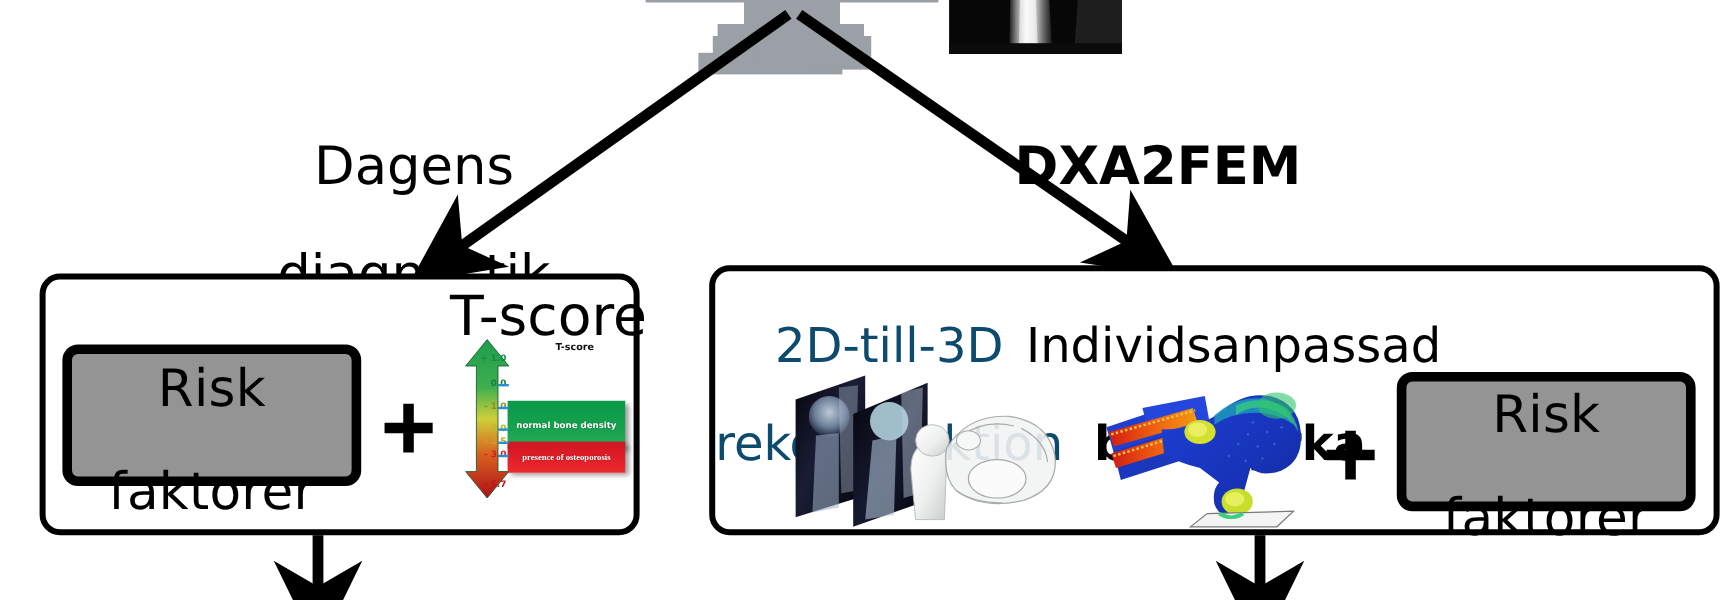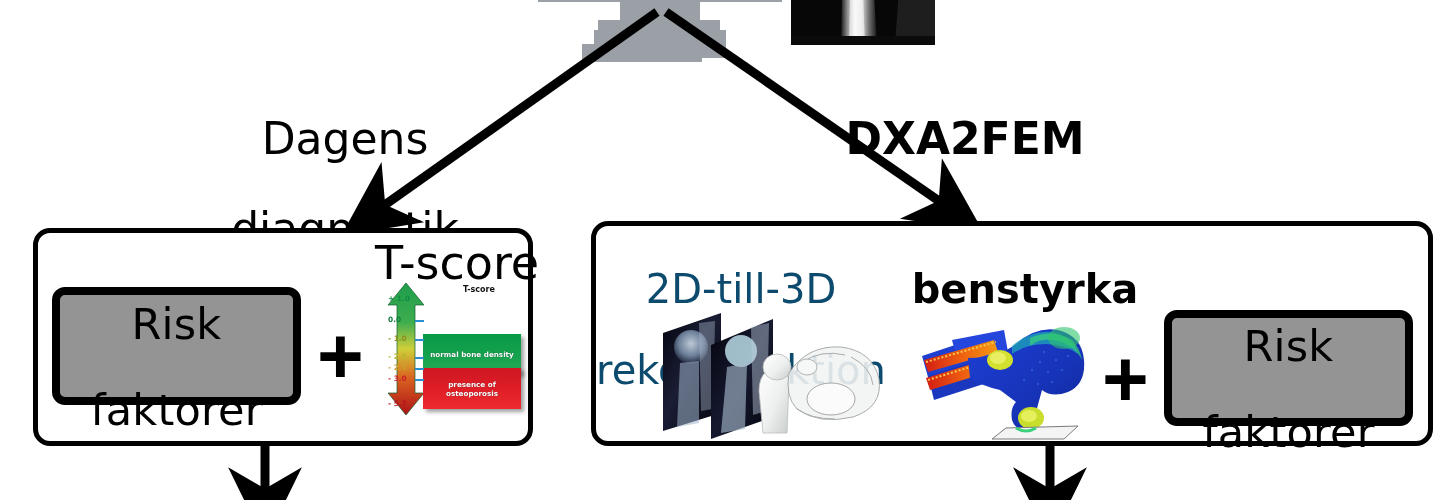--- a/index.html
+++ b/index.html
@@ -118,27 +118,28 @@
     justify-content: center;
     font-size: 7.2px;
     font-weight: 700;
     color: #ffffff;
     text-align: center;
     text-shadow: 0 0 1px rgba(0,0,0,.55);
     box-shadow: 3px 3px 4px rgba(0,0,0,.38);
   }
   #band-normal { top: 13px; height: 40px; background: linear-gradient(180deg,#089a47 0%,#17a24f 60%,#29ad57 100%); margin-top: 36px; }
   #band-low    { top: 53px; height: 30px; background: linear-gradient(180deg,#e2e23a 0%,#eded4c 50%,#e7e341 100%); color:#f5f5f5; }
-  #band-osteo  { top: 83px; height: 41px; background: linear-gradient(180deg,#cf1622 0%,#e01f28 55%,#ec2a2e 100%); }
+  #band-osteo  { top: 83px; height: 26px; background: linear-gradient(180deg,#cf1622 0%,#e01f28 55%,#ec2a2e 100%); font-family: Liberation Serif, serif; }
 
   .ts-tick {
     position: absolute;
     left: 13px; width: 34px;
     font-size: 7.4px;
     font-weight: 700;
+    text-align: right;
     line-height: 1;
   }
   .ts-dash {
     position: absolute;
     left: 40px; width: 9px; height: 1.6px;
     background: #2a8fd0;
   }
 
   
   #ts-arrow {
@@ -310,20 +311,21 @@
   </div>
 
   <div class="abs panel" id="panel-right"></div>
 
   <div class="abs" id="recon-heading">
     <span class="l1">2D-till-3D</span>
     <span class="l2">rekonstruktion</span>
   </div>
 
   <div class="abs" id="strength-heading">
+    <span class="plain-line">Individsanpassad</span>
     <span class="bold-line">benstyrka</span>
   </div>
 
   <div class="abs" id="recon-figure">
     <svg width="230" height="136" viewBox="0 0 230 136">
       <defs>
         <linearGradient id="slice1" x1="0" y1="0" x2="1" y2="1">
           <stop offset="0%" stop-color="#05050e"></stop>
           <stop offset="45%" stop-color="#1a1d35"></stop>
           <stop offset="100%" stop-color="#04040a"></stop>

